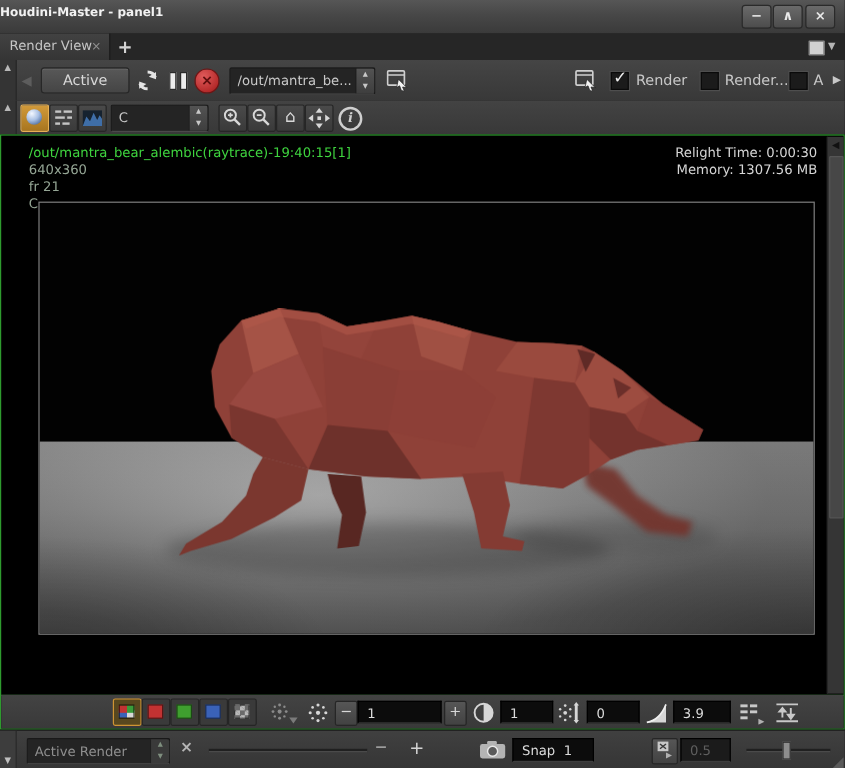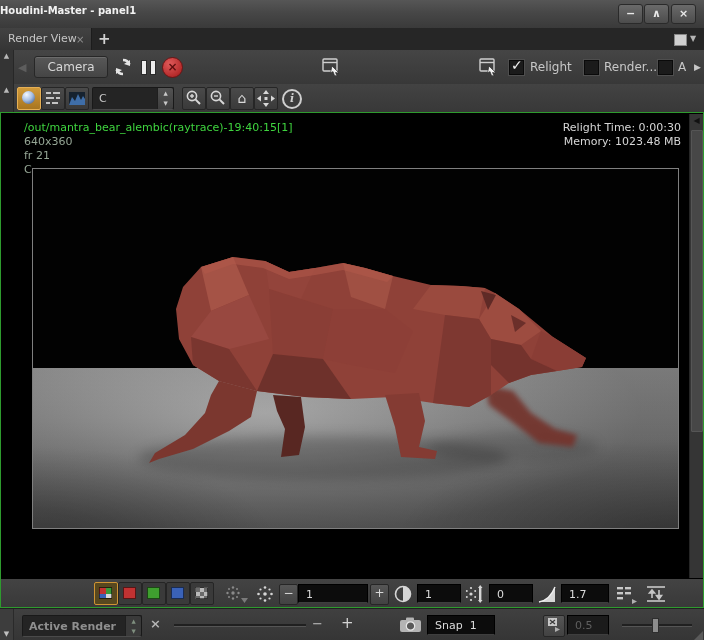--- a/index.html
+++ b/index.html
@@ -79,21 +79,21 @@
      linear-gradient(45deg,#b9b9b9 25%,#6a6a6a 25%,#6a6a6a 75%,#b9b9b9 75%);
      background-size:8px 8px;background-position:0 0,4px 4px;}
   .field{top:5px;height:19px;background:#0c0c0c;border:1px solid #000;border-bottom-color:#3e3e3e;
      color:#dcdcdc;font-size:11px;line-height:19px;padding-left:7px;box-sizing:border-box;}
   .smbtn{top:5px;width:17px;height:19px;background:linear-gradient(180deg,#565656,#424242);
      border:1px solid #262626;border-radius:2px;color:#d8d8d8;font-size:12px;line-height:17px;text-align:center;}
   
   .statusbar{left:0;top:608px;width:704px;height:32px;background:linear-gradient(180deg,#404040,#353535);border-top:1px solid #202020;}
   .sb-strip{left:0;top:0;width:13px;height:32px;background:#3d3d3d;border-right:1px solid #2a2a2a;
      color:#c0c0c0;font-size:7px;text-align:center;line-height:50px;}
-  .dim{color:#8f8f8f;font-weight:bold;}
+  .dim{color:#8f8f8f;}
   .track{height:2px;background:#202020;border-bottom:1px solid #555;}
   .handle{width:5px;height:13px;background:#8d8d8d;border:1px solid #2e2e2e;}
   .grip{right:1px;bottom:1px;width:0;height:0;border-left:9px solid transparent;border-bottom:9px solid #5a5a5a;}
 </style>
 </head>
 <body>
 
 <div class="abs titlebar">
   <div class="abs title-text">Houdini-Master - panel1</div>
   <div class="abs winbtn" style="left:618px"><span>−</span></div>
@@ -107,45 +107,52 @@
     <span class="abs tab-close">×</span>
   </div>
   <div class="abs tab-plus">+</div>
   <div class="abs pane-square"></div>
   <div class="abs pane-arrow">▼</div>
 </div>
 
 <div class="abs tb1">
   <div class="abs tb-strip"><span>▲</span></div>
   <div class="abs gray-arrow" style="left:18px;top:11px">◀</div>
-  <div class="abs hbtn" style="left:34px;top:6px;width:72px;height:20px;line-height:20px"><span>Camera</span></div>
+  <div class="abs hbtn" style="left:34px;top:6px;width:72px;height:20px;line-height:20px"><span>Active</span></div>
   <svg class="abs" style="left:113px;top:7px" width="20" height="20">
     <path d="M10,3 A7,7 0 0 1 16.5,7.5" fill="none" stroke="#e4e4e4" stroke-width="2.4"></path>
     <path d="M10,17 A7,7 0 0 1 3.5,12.5" fill="none" stroke="#e4e4e4" stroke-width="2.4"></path>
     <path d="M17,3 L17,9 L11,7 Z" fill="#e4e4e4"></path>
     <path d="M3,17 L3,11 L9,13 Z" fill="#e4e4e4"></path>
   </svg>
   <div class="abs" style="left:141px;top:10px">
     <span class="pausebar"></span><span class="pausebar" style="margin-left:3px"></span>
   </div>
   <div class="abs stopbtn" style="left:162px;top:7px"><span>×</span></div>
+  <div class="abs combo" style="left:191px;top:6px;width:120px;height:21px">
+    <span class="val" style="max-width:96px">/out/mantra_be...</span>
+    <span class="spin">
+        <span>▲</span>
+        <span>▼</span>
+      </span>
+  </div>
   <svg class="abs" style="left:322px;top:8px" width="20" height="18">
     <rect x="1" y="1" width="14" height="12" rx="1" fill="none" stroke="#cfcfcf" stroke-width="1.4"></rect>
     <line x1="1" y1="4.5" x2="15" y2="4.5" stroke="#cfcfcf" stroke-width="1.4"></line>
     <path d="M10,8 L17,15 L13.5,14.5 L15,18 L12.5,17.5 L11,13.5 L8.5,15 Z" fill="#f2f2f2" stroke="#222" stroke-width="0.6"></path>
   </svg>
   <svg class="abs" style="left:479px;top:8px" width="20" height="18">
     <rect x="1" y="1" width="14" height="12" rx="1" fill="none" stroke="#cfcfcf" stroke-width="1.4"></rect>
     <line x1="1" y1="4.5" x2="15" y2="4.5" stroke="#cfcfcf" stroke-width="1.4"></line>
     <path d="M10,8 L17,15 L13.5,14.5 L15,18 L12.5,17.5 L11,13.5 L8.5,15 Z" fill="#f2f2f2" stroke="#222" stroke-width="0.6"></path>
   </svg>
   <div class="abs chk" style="left:509px;top:10px">
     <span class="mark">✓</span>
   </div>
-  <div class="abs lbl" style="left:530px;top:10px">Relight</div>
+  <div class="abs lbl" style="left:530px;top:10px">Render</div>
   <div class="abs chk" style="left:584px;top:10px"></div>
   <div class="abs lbl" style="left:604px;top:10px">Render...</div>
   <div class="abs chk" style="left:658px;top:10px"></div>
   <div class="abs lbl" style="left:678px;top:10px">A</div>
   <div class="abs" style="left:694px;top:12px;color:#c8c8c8;font-size:9px">▶</div>
 </div>
 
 <div class="abs tb2">
   <div class="abs tb-strip"><span>▲</span></div>
   <div class="abs tgl active" style="left:17px;top:3px">
@@ -207,21 +214,21 @@
   </div>
   <div class="abs infocirc" style="left:282px;top:5px"><span>i</span></div>
 </div>
 
 <div class="abs viewport">
   <div class="abs vtext green-bright" style="left:23px;top:8px">/out/mantra_bear_alembic(raytrace)-19:40:15[1]</div>
   <div class="abs vtext green-dim" style="left:23px;top:22px">640x360</div>
   <div class="abs vtext green-dim" style="left:23px;top:36px">fr 21</div>
   <div class="abs vtext green-dim" style="left:23px;top:50px">C</div>
   <div class="abs vtext gray-info" style="right:22px;top:8px">Relight Time: 0:00:30</div>
-  <div class="abs vtext gray-info" style="right:22px;top:22px">Memory: 1023.48 MB</div>
+  <div class="abs vtext gray-info" style="right:22px;top:22px">Memory: 1307.56 MB</div>
 
   <div class="abs vscroll">
     <span class="arr">◀</span>
     <span class="thumb"></span>
   </div>
 
   <div class="abs rimg">
     <div class="rfloor"></div>
     <svg class="bearsvg" width="645" height="359" viewBox="0 0 645 359">
       <ellipse cx="290" cy="289" rx="185" ry="22" fill="rgba(0,0,0,0.20)" style="filter:blur(6px)"></ellipse>
@@ -328,21 +335,21 @@
     <rect x="14" y="3" width="2.4" height="14" fill="#d6d6d6"></rect>
     <path d="M15.2,1 L17.5,4 L13,4 Z" fill="#d6d6d6"></path>
       <path d="M15.2,19 L13,16 L17.5,16 Z" fill="#d6d6d6"></path>
   </svg>
   <div class="abs field" style="left:488px;width:44px"><span>0</span></div>
 
   <svg class="abs" style="left:536px;top:5px" width="21" height="20">
     <path d="M2,18 Q13,16 18,3 L18,18 Z" fill="#d6d6d6"></path>
     <path d="M2,18 Q13,16 18,3" fill="none" stroke="#efefef" stroke-width="1.4"></path>
   </svg>
-  <div class="abs field" style="left:560px;width:48px"><span>1.7</span></div>
+  <div class="abs field" style="left:560px;width:48px"><span>3.9</span></div>
 
   <svg class="abs" style="left:614px;top:5px" width="24" height="20">
     <g fill="#c8c8c8">
         <rect x="2" y="3" width="6" height="2.4"></rect>
         <rect x="10" y="3" width="6" height="2.4"></rect>
       <rect x="2" y="8" width="6" height="2.4"></rect>
         <rect x="10" y="8" width="6" height="2.4"></rect>
       <rect x="2" y="13" width="6" height="2.4"></rect>
       </g>
     <path d="M17,15 L22,17.5 L17,20 Z" fill="#b0b0b0"></path>

